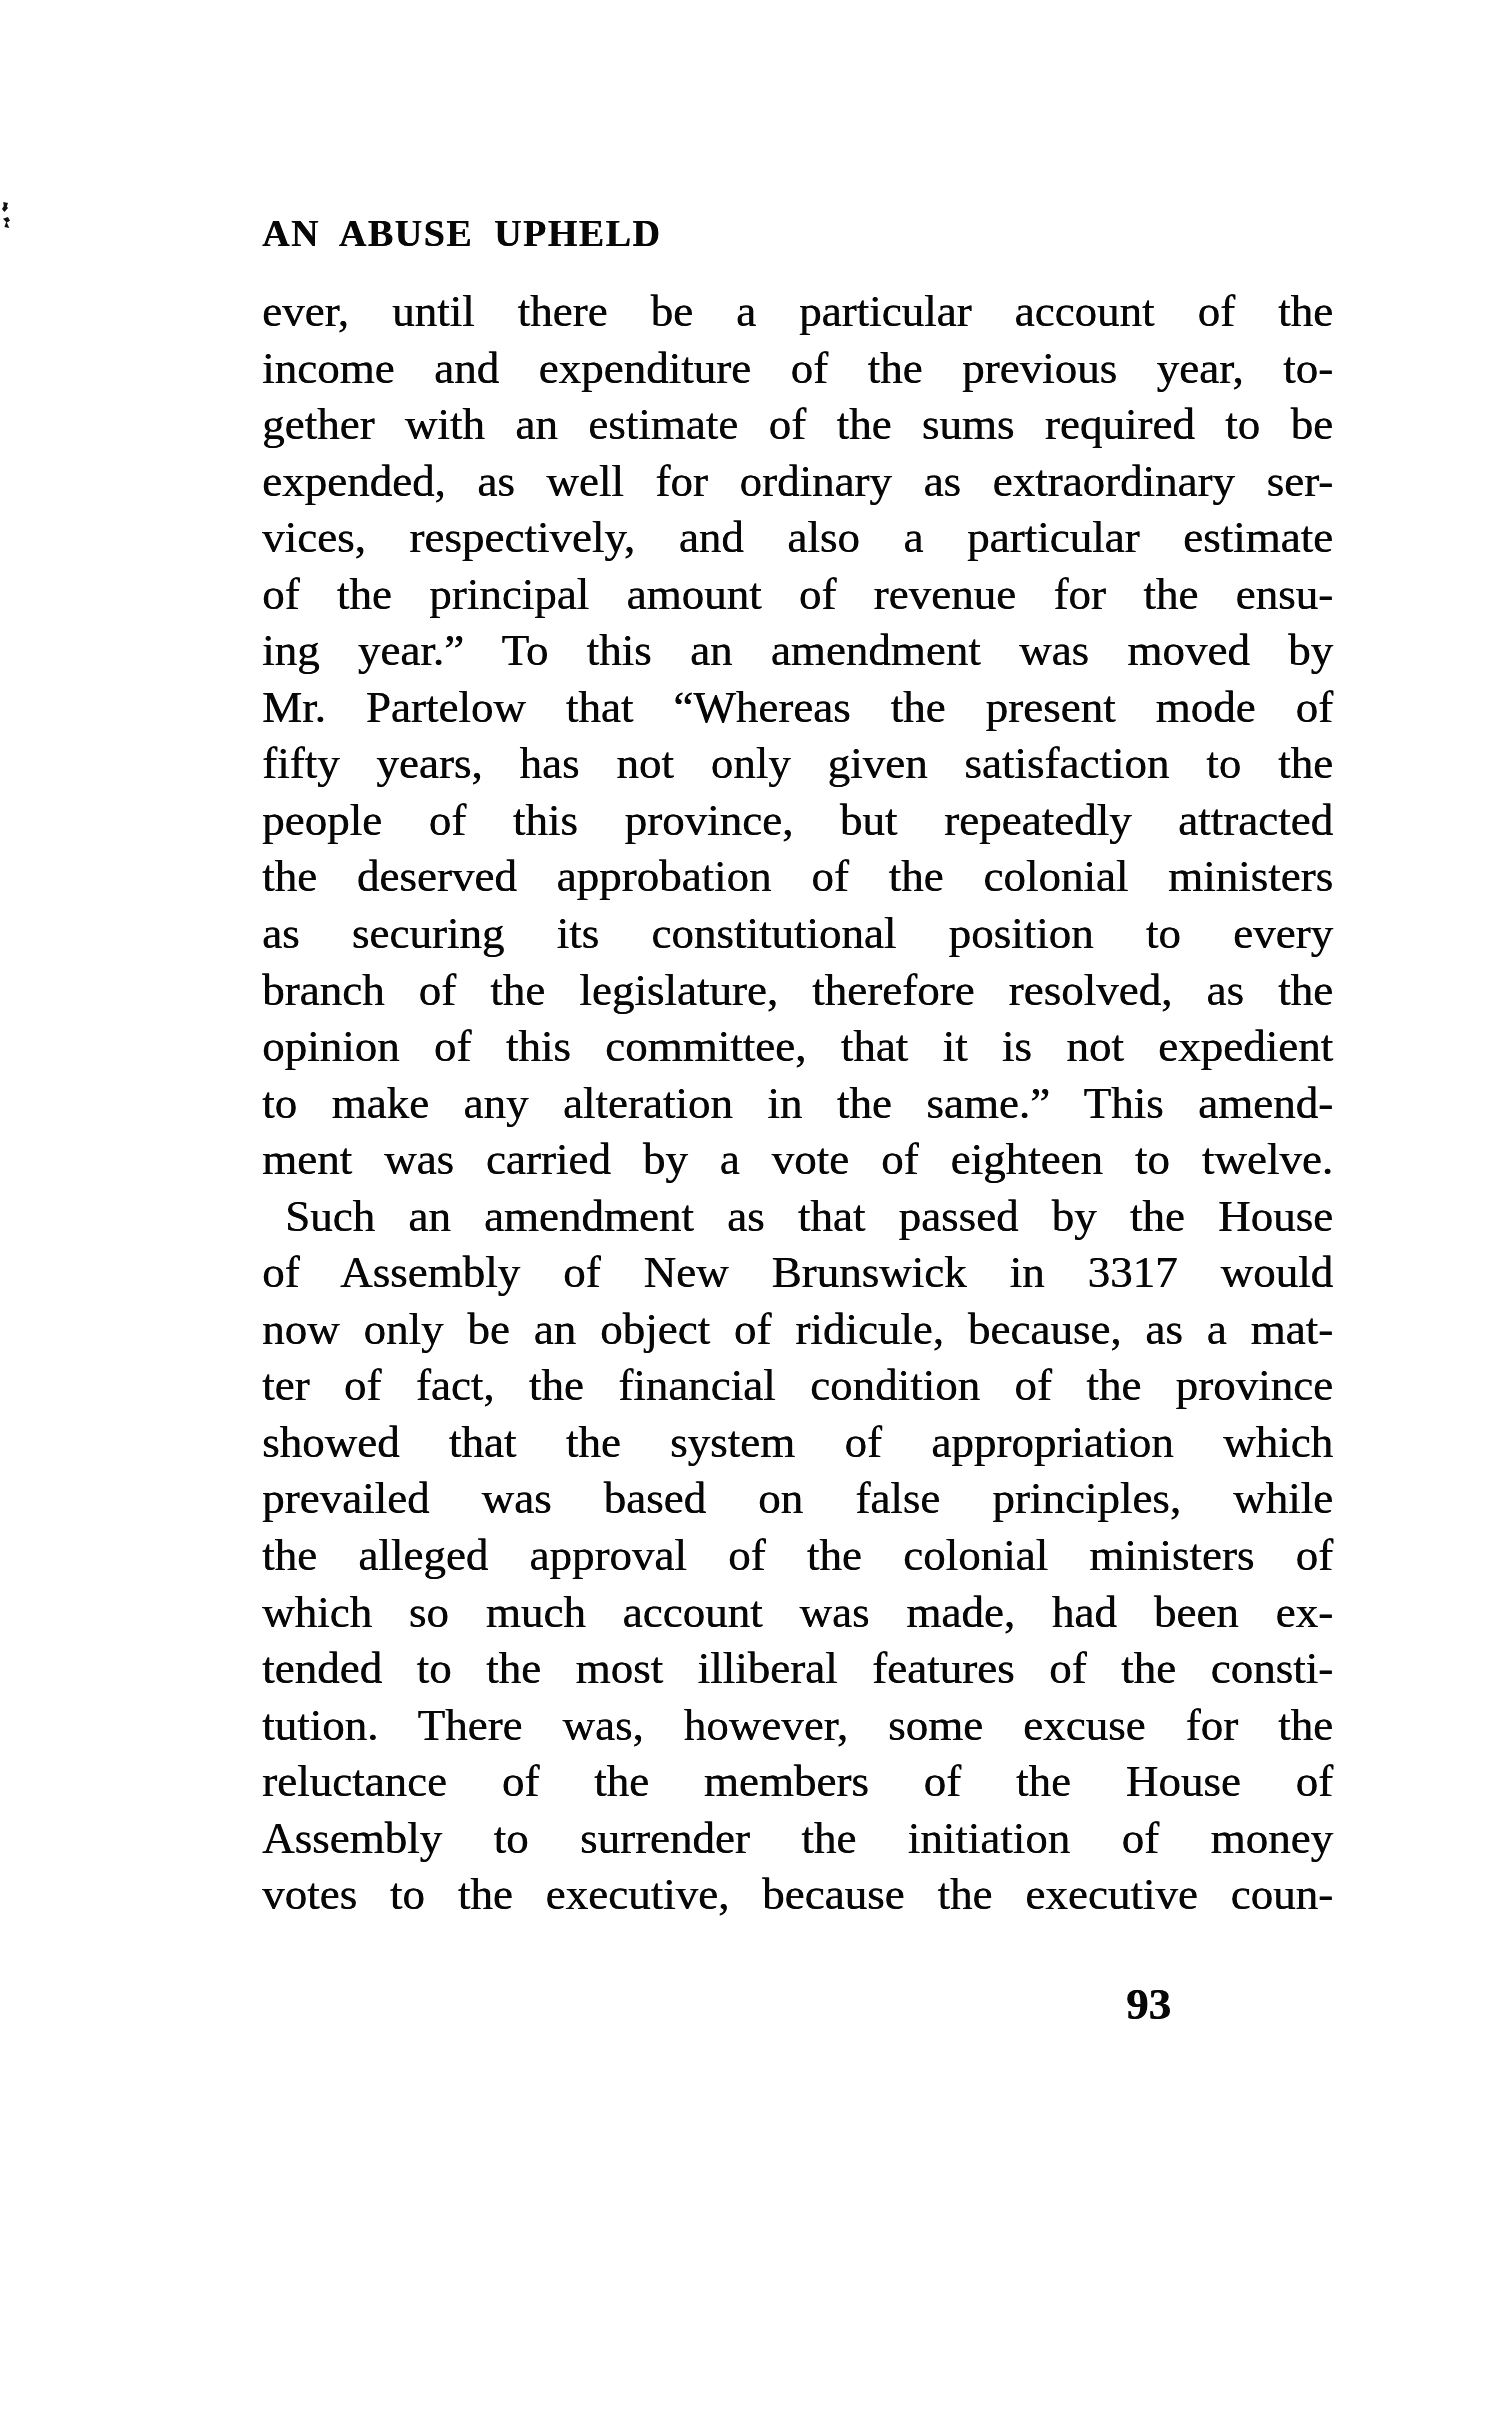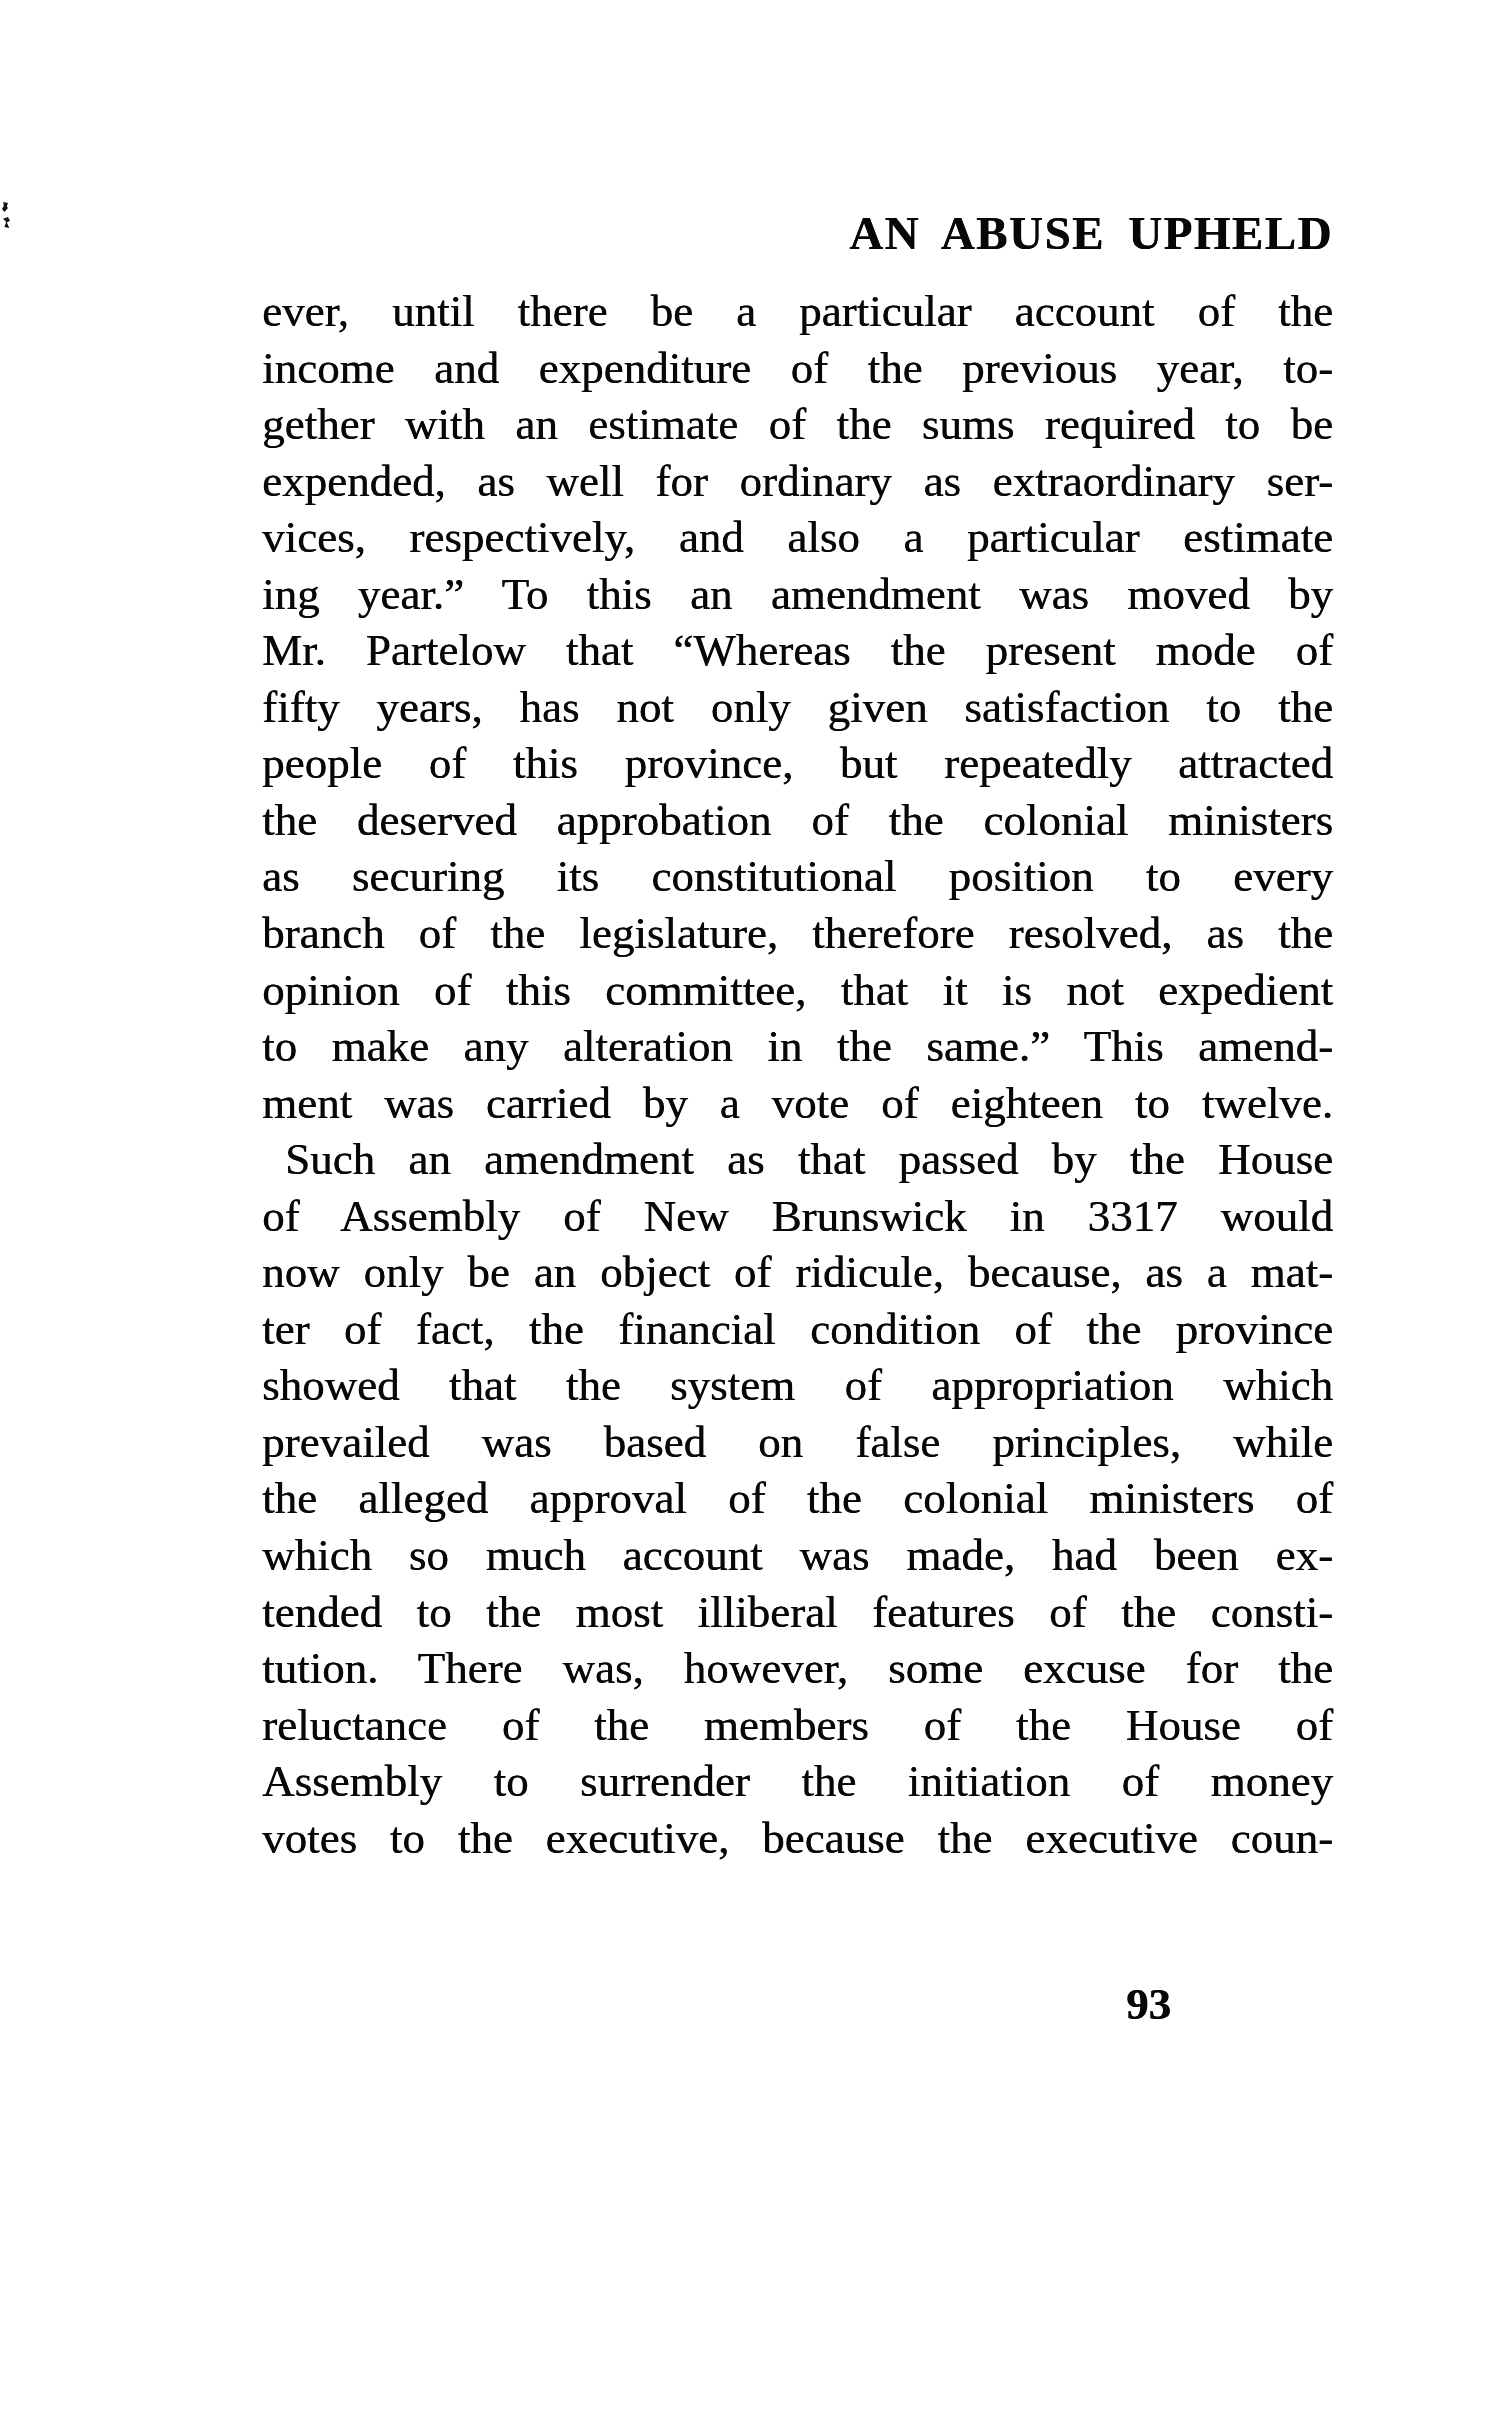--- a/index.html
+++ b/index.html
@@ -14,22 +14,22 @@
     background: #ffffff;
     font-family: "Liberation Serif", "DejaVu Serif", serif;
     color: #070707;
     overflow: hidden;
   }
   .title {
     position: absolute;
     top: 204px;
     left: 262px;
     width: 1071px;
-    text-align: right;
-    font-size: 47px;
+    text-align: left;
+    font-size: 38px;
     line-height: 58px;
     font-weight: bold;
     letter-spacing: 1.5px;
     word-spacing: 10px;
     text-shadow: 0.4px 0.3px 0 currentColor;
     white-space: nowrap;
   }
   .body-block {
     position: absolute;
     top: 283px;
@@ -79,20 +79,21 @@
   <span class="speck s2"></span>
 
   <div class="title">AN ABUSE UPHELD</div>
 
   <div class="body-block" id="body-lines">
       <div class="line">ever, until there be a particular account of the</div>
       <div class="line">income and expenditure of the previous year, to-</div>
       <div class="line">gether with an estimate of the sums required to be</div>
       <div class="line">expended, as well for ordinary as extraordinary ser-</div>
       <div class="line">vices, respectively, and also a particular estimate</div>
+      <div class="line">of the principal amount of revenue for the ensu-</div>
       <div class="line">ing year.” To this an amendment was moved by</div>
       <div class="line">Mr. Partelow that “Whereas the present mode of</div>
       <div class="line">fifty years, has not only given satisfaction to the</div>
       <div class="line">people of this province, but repeatedly attracted</div>
       <div class="line">the deserved approbation of the colonial ministers</div>
       <div class="line">as securing its constitutional position to every</div>
       <div class="line">branch of the legislature, therefore resolved, as the</div>
       <div class="line">opinion of this committee, that it is not expedient</div>
       <div class="line">to make any alteration in the same.” This amend-</div>
       <div class="line">ment was carried by a vote of eighteen to twelve.</div>

